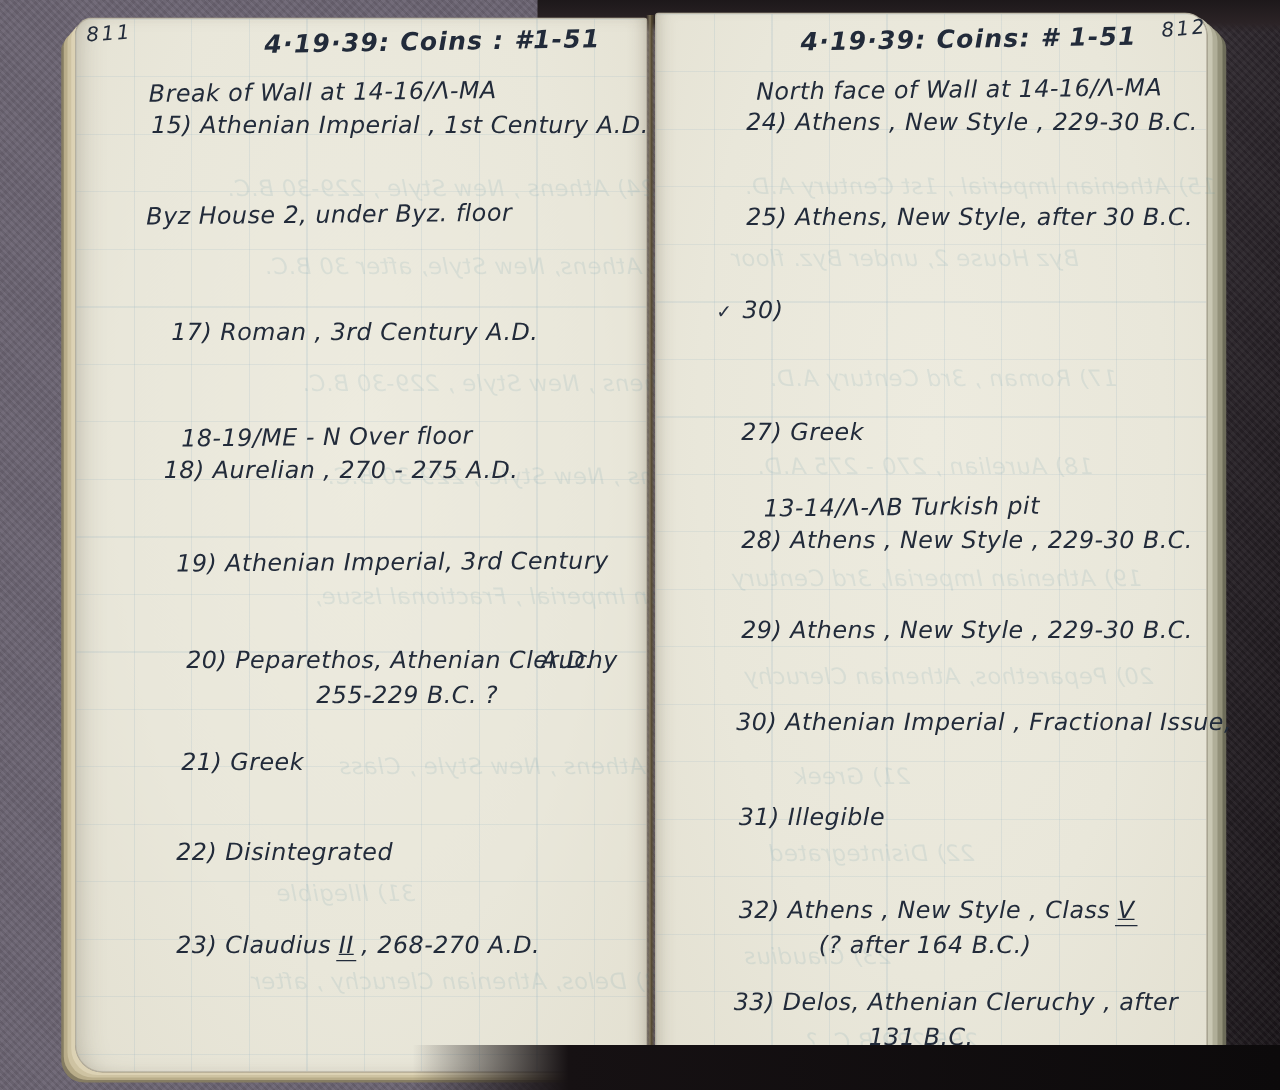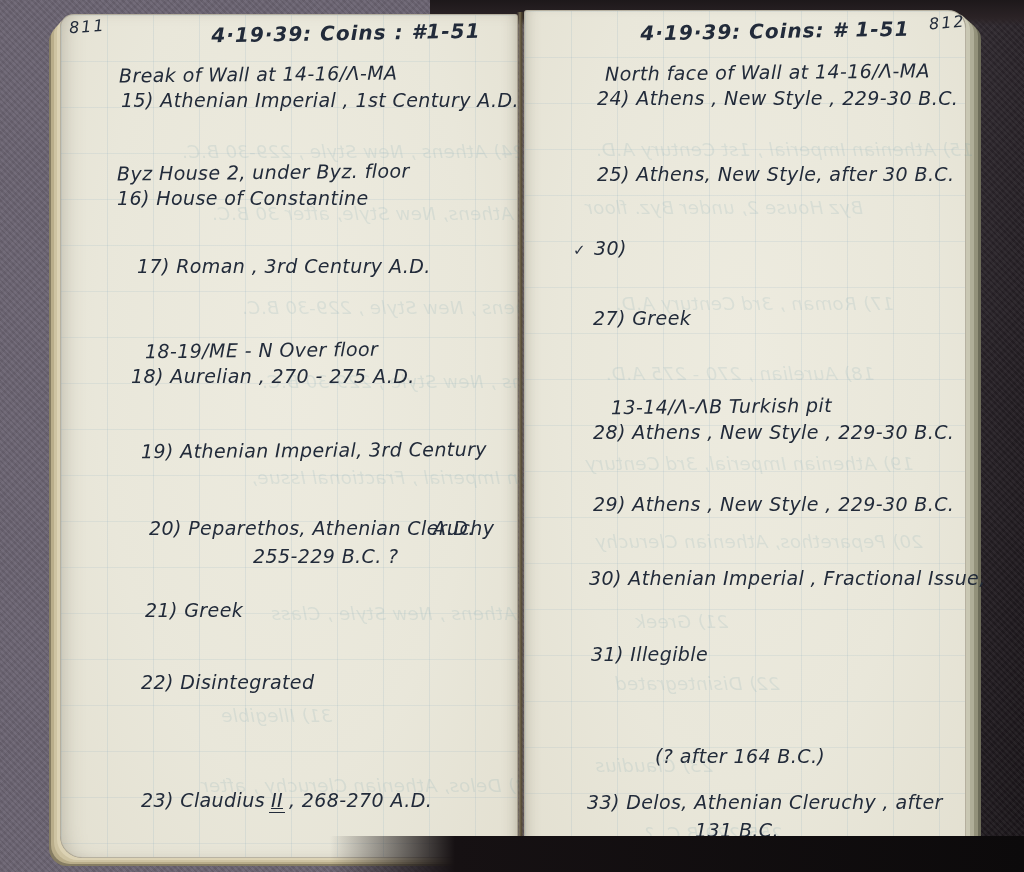--- a/index.html
+++ b/index.html
@@ -103,38 +103,37 @@
     <div class="ghost" style="left:160px;top:690px;">31)   Illegible</div>
     <div class="ghost" style="left:140px;top:760px;">33)  Delos,  Athenian  Cleruchy , after</div>
 
     <div class="hw pagenum" style="left:8px;top:2px;transform:rotate(-4deg);">811</div>
     <div class="hw header" style="left:120px;top:6px;width:330px;text-align:center;">4·19·39: Coins : #1-51</div>
 
     <div class="hw heading" style="left:58px;top:48px;">Break of Wall at 14-16/Λ-MA</div>
     <div class="hw" style="left:60px;top:74px;">15) Athenian Imperial , 1st Century A.D.</div>
 
     <div class="hw heading" style="left:56px;top:146px;">Byz House 2, under Byz. floor</div>
-    <div class="hw" style="left:56px;top:172px;">16)  House  of  Constantine</div>
 
     <div class="hw" style="left:76px;top:240px;">17)  Roman , 3rd Century  A.D.</div>
 
     <div class="hw heading" style="left:84px;top:324px;">18-19/ME - N   Over floor</div>
     <div class="hw" style="left:70px;top:350px;">18) Aurelian   , 270 - 275 A.D.</div>
 
     <div class="hw" style="left:80px;top:424px;transform:rotate(-.4deg);">19) Athenian  Imperial,  3rd Century</div>
     <div class="hw" style="left:372px;top:466px;margin-top:36px;">A.D.</div>
 
     <div class="hw" style="left:88px;top:502px;">20)  Peparethos,  Athenian  Cleruchy</div>
     <div class="hw" style="left:192px;top:530px;">255-229 B.C.    ?</div>
 
     <div class="hw" style="left:84px;top:584px;">21)   Greek</div>
 
     <div class="hw" style="left:80px;top:656px;">22) Disintegrated</div>
 
-    <div class="hw" style="left:80px;top:730px;margin-top:44px;">
+    <div class="hw" style="left:80px;top:730px;">
       <span>23)  Claudius</span><span class="numeral">II</span><span>, 268-270 A.D.</span>
     </div>
   </div>
 
   <div class="gutter"></div>
 
   <div class="page page-right">
     <div class="grid"></div>
 
     <div class="ghost" style="left:70px;top:128px;">15) Athenian Imperial , 1st Century A.D.</div>
@@ -153,31 +152,34 @@
 
     <div class="hw heading" style="left:80px;top:50px;">North face of Wall at 14-16/Λ-MA</div>
     <div class="hw" style="left:72px;top:76px;">24)  Athens , New  Style , 229-30 B.C.</div>
 
     <div class="hw" style="left:72px;top:152px;">25)  Athens,  New Style,  after  30 B.C.</div>
 
     <div class="hw" style="left:48px;top:226px;">
       <span class="check">✓</span><span>30)</span>
     </div>
 
-    <div class="hw" style="left:68px;top:296px;">27)  Greek</div>
+    <div class="hw" style="left:68px;top:324px;">27)  Greek</div>
 
     <div class="hw heading" style="left:86px;top:384px;">13-14/Λ-ΛB  Turkish pit</div>
     <div class="hw" style="left:68px;top:410px;">28) Athens , New Style , 229-30 B.C.</div>
 
     <div class="hw" style="left:68px;top:482px;">29)  Athens , New Style , 229-30 B.C.</div>
 
     <div class="hw" style="left:64px;top:556px;">30)  Athenian  Imperial , Fractional Issue,</div>
 
     <div class="hw" style="left:66px;top:632px;">31)   Illegible</div>
 
+    <div class="hw" style="left:66px;top:706px;">
+      <span>32)  Athens , New Style , Class</span><span class="numeral">V</span>
+    </div>
     <div class="hw" style="left:130px;top:734px;">(?  after  164   B.C.)</div>
 
     <div class="hw" style="left:62px;top:780px;">33)  Delos,  Athenian  Cleruchy , after</div>
     <div class="hw" style="left:170px;top:808px;">131   B.C.</div>
   </div>
 
   <div class="dark-bottom"></div>
 </div>
 
 </body></html>

